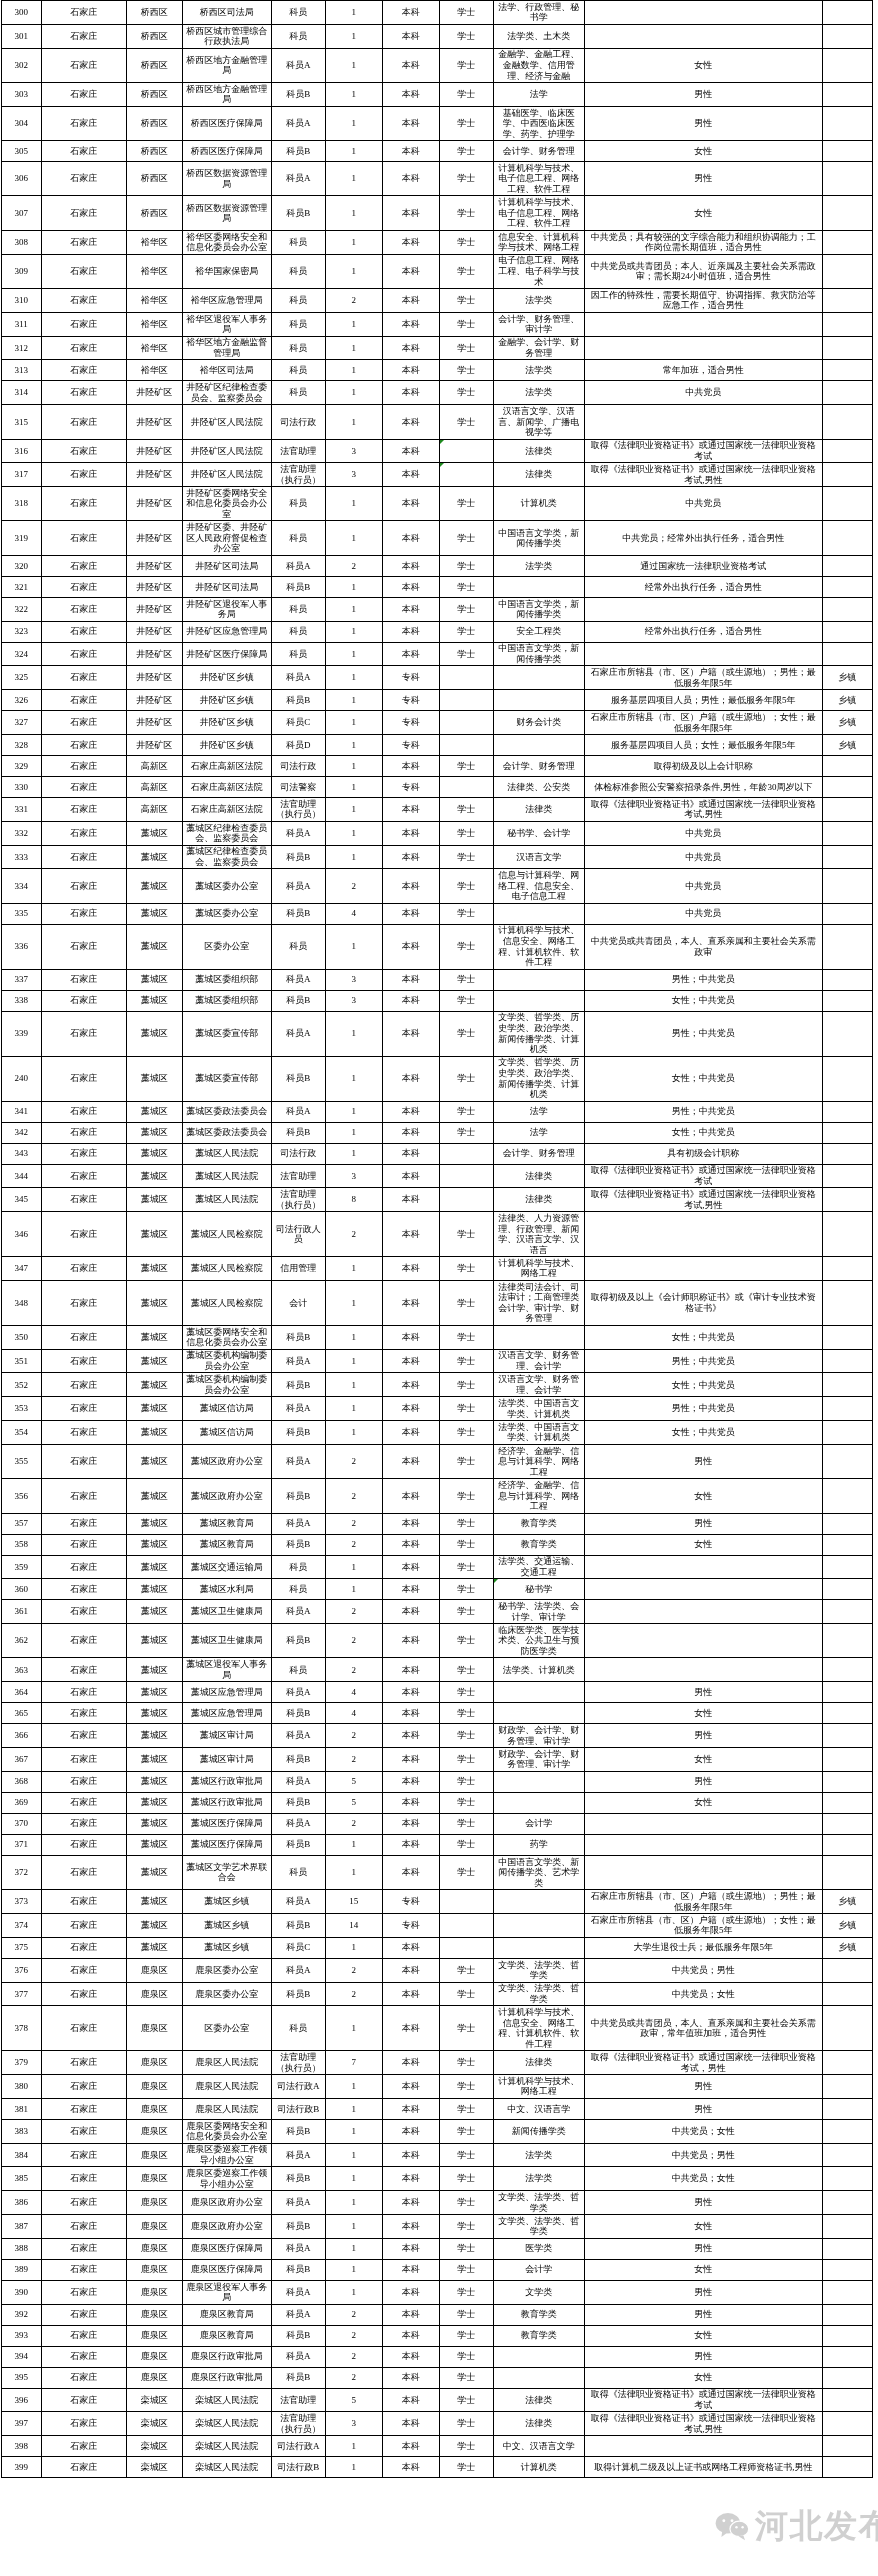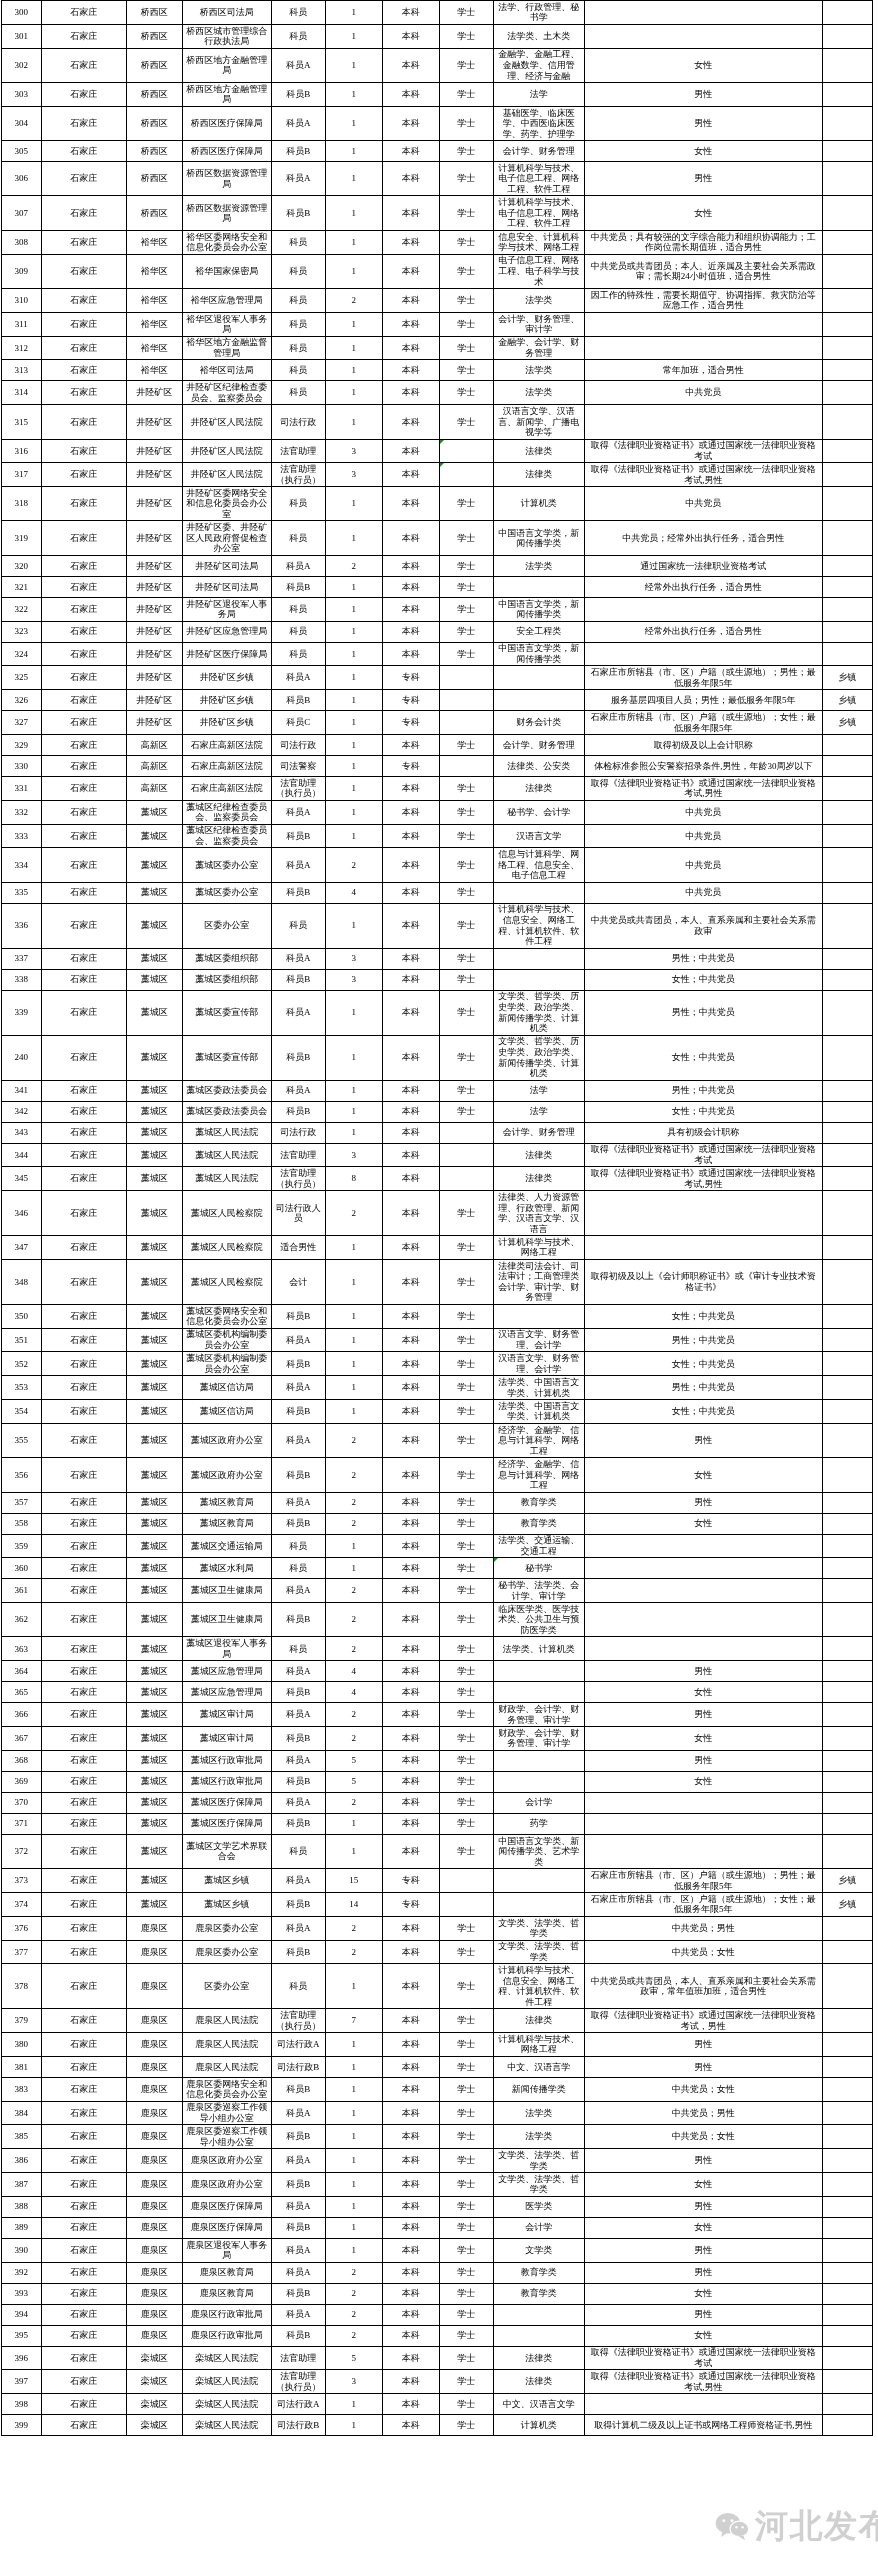--- a/index.html
+++ b/index.html
@@ -397,20 +397,33 @@
           <td class="al">井陉矿区乡镇</td>
           <td>科员C</td>
           <td>1</td>
           <td>专科</td>
           <td></td>
           <td class="al">财务会计类</td>
           <td class="al">石家庄市所辖县（市、区）户籍（或生源地）；女性；最低服务年限5年</td>
           <td>乡镇</td>
         </tr>
         <tr>
+          <td>328</td>
+          <td>石家庄</td>
+          <td>井陉矿区</td>
+          <td class="al">井陉矿区乡镇</td>
+          <td>科员D</td>
+          <td>1</td>
+          <td>专科</td>
+          <td></td>
+          <td class="al"></td>
+          <td class="al">服务基层四项目人员；女性；最低服务年限5年</td>
+          <td>乡镇</td>
+        </tr>
+        <tr>
           <td>329</td>
           <td>石家庄</td>
           <td>高新区</td>
           <td class="al">石家庄高新区法院</td>
           <td>司法行政</td>
           <td>1</td>
           <td>本科</td>
           <td>学士</td>
           <td class="al">会计学、财务管理</td>
           <td class="al">取得初级及以上会计职称</td>
@@ -635,21 +648,21 @@
           <td>学士</td>
           <td class="al">法律类、人力资源管理、行政管理、新闻学、汉语言文学、汉语言</td>
           <td class="al"></td>
           <td></td>
         </tr>
         <tr>
           <td>347</td>
           <td>石家庄</td>
           <td>藁城区</td>
           <td class="al">藁城区人民检察院</td>
-          <td>适合男性</td>
+          <td>信用管理</td>
           <td>1</td>
           <td>本科</td>
           <td>学士</td>
           <td class="al">计算机科学与技术、网络工程</td>
           <td class="al"></td>
           <td></td>
         </tr>
         <tr>
           <td>348</td>
           <td>石家庄</td>
@@ -979,20 +992,33 @@
           <td>374</td>
           <td>石家庄</td>
           <td>藁城区</td>
           <td class="al">藁城区乡镇</td>
           <td>科员B</td>
           <td>14</td>
           <td>专科</td>
           <td></td>
           <td class="al"></td>
           <td class="al">石家庄市所辖县（市、区）户籍（或生源地）；女性；最低服务年限5年</td>
+          <td>乡镇</td>
+        </tr>
+        <tr>
+          <td>375</td>
+          <td>石家庄</td>
+          <td>藁城区</td>
+          <td class="al">藁城区乡镇</td>
+          <td>科员C</td>
+          <td>1</td>
+          <td>本科</td>
+          <td></td>
+          <td class="al"></td>
+          <td class="al">大学生退役士兵；最低服务年限5年</td>
           <td>乡镇</td>
         </tr>
         <tr>
           <td>376</td>
           <td>石家庄</td>
           <td>鹿泉区</td>
           <td class="al">鹿泉区委办公室</td>
           <td>科员A</td>
           <td>2</td>
           <td>本科</td>

